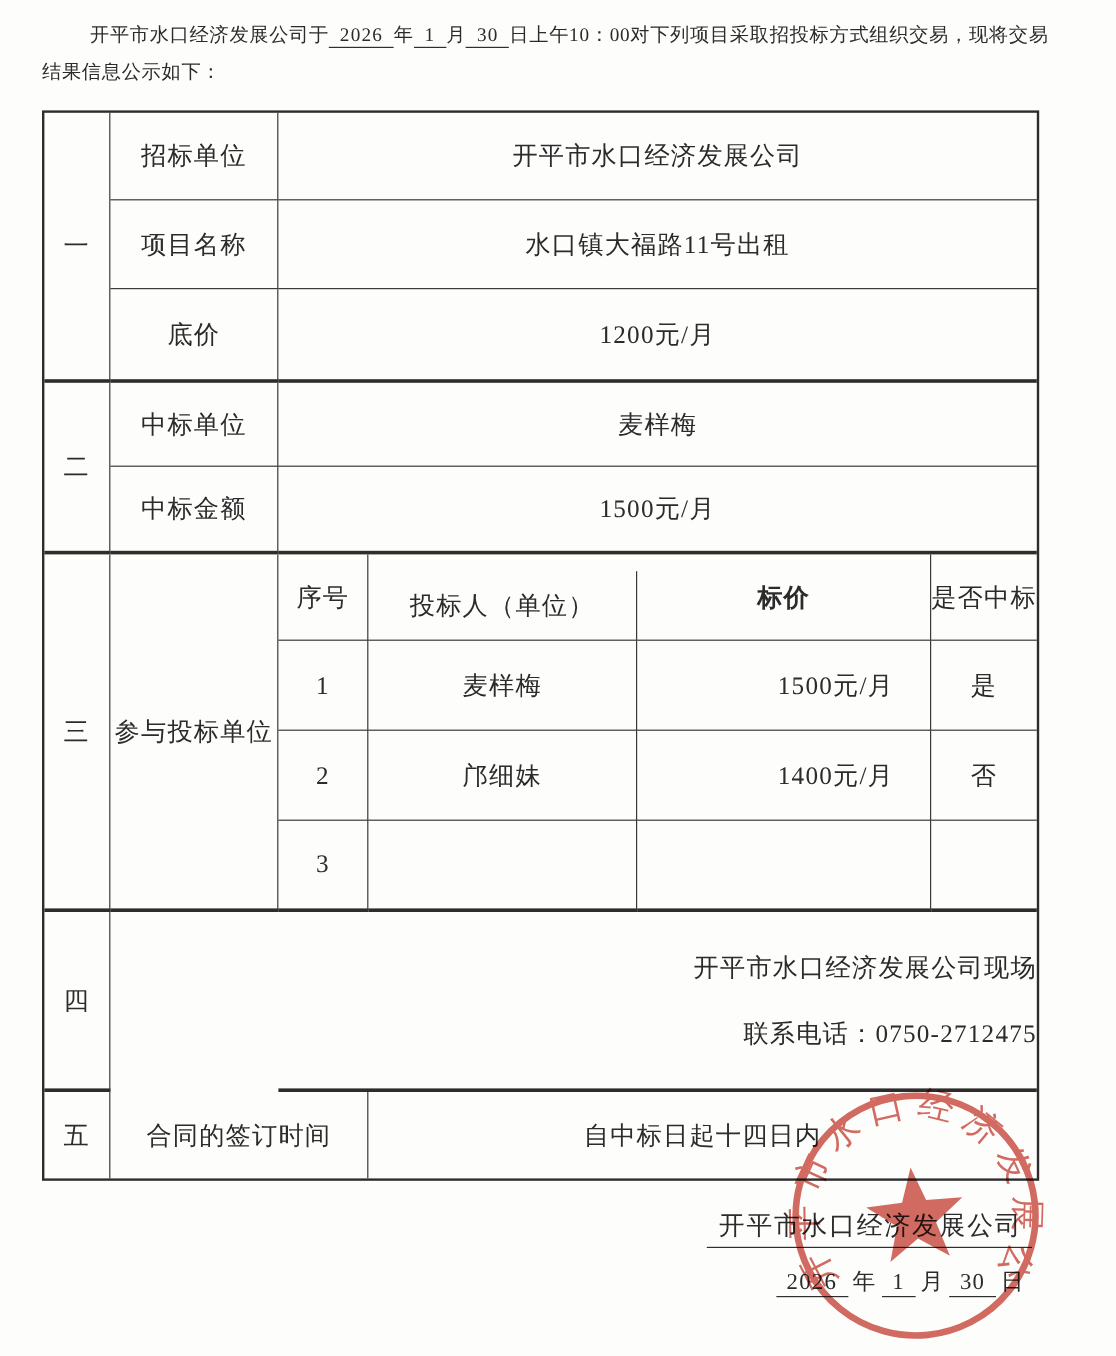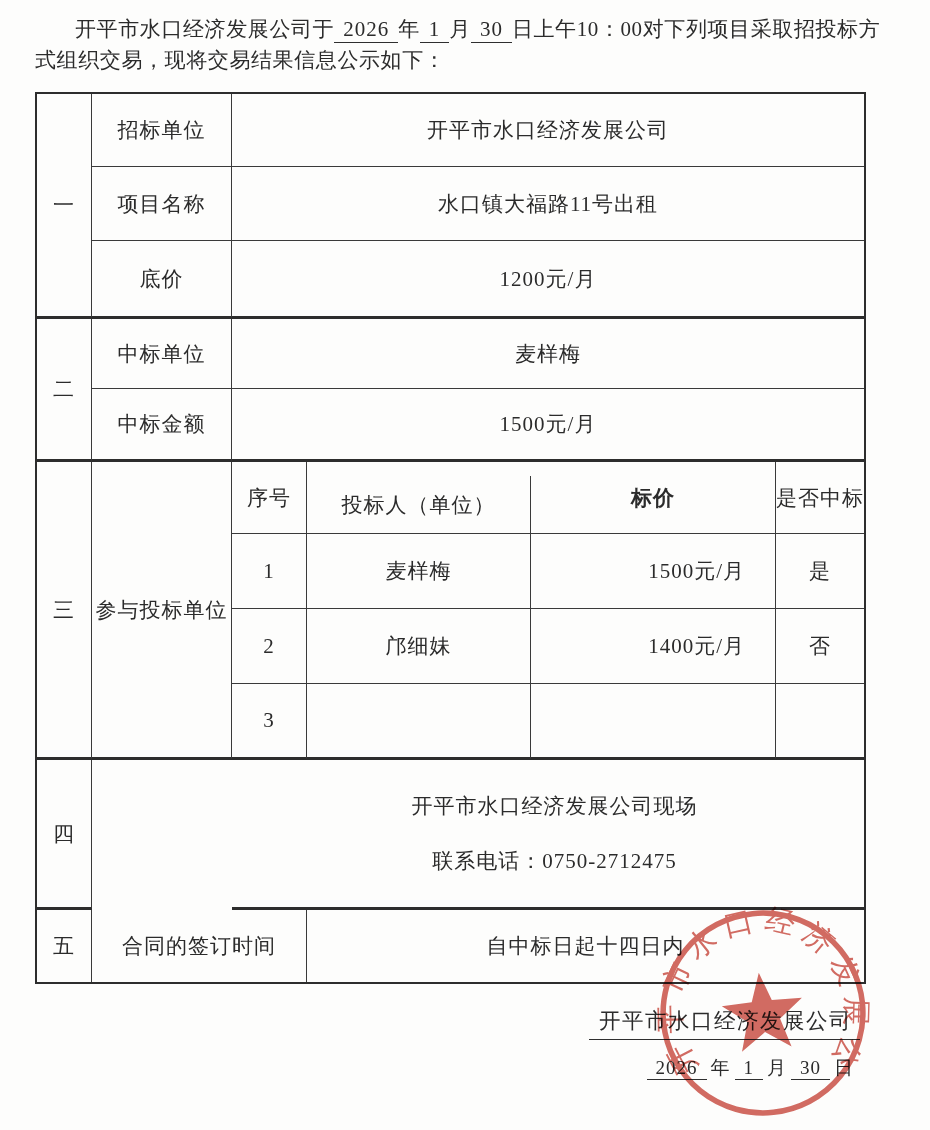--- a/index.html
+++ b/index.html
@@ -8,21 +8,21 @@
     position:relative;
     background:#fdfdfc;
     font-family:"Liberation Serif","DejaVu Serif",serif;
     color:#2b2b2b;
     overflow:hidden;
   }
 
   
   .intro {
     position:absolute; left:35px; top:14px; width:850px;
-    font-size:21px; line-height:31px;
+    font-size:16px; line-height:31px;
     text-indent:40px; letter-spacing:0.6px;
   }
   .u {
     border-bottom:1.6px solid #2f2f2f;
     padding:0 9px 1px 9px;
     letter-spacing:1px;
   }
 
   
   .doc-table {
@@ -38,21 +38,21 @@
     border-bottom:1.6px solid #3a3a3a;
     display:flex; align-items:center; justify-content:center;
     text-align:center; letter-spacing:1px;
     overflow:hidden;
   }
   .no-r { border-right:none; }
   .no-b { border-bottom:none; }
   .thick-b { border-bottom:3px solid #2d2d2d; }
   .price-val { justify-content:flex-end; padding-right:30px; }
   .venue {
-    flex-direction:column; align-items:center; justify-content:center;
+    flex-direction:column; align-items:flex-end; justify-content:center;
     row-gap:27px; padding-left:13px; text-align:left;
   }
 
   
   .sign-company {
     position:absolute; top:1006px; right:70px;
     font-size:21.5px; letter-spacing:1.5px;
     border-bottom:1.7px solid #2f2f2f;
     padding:0 8px 4px 10px;
   }

